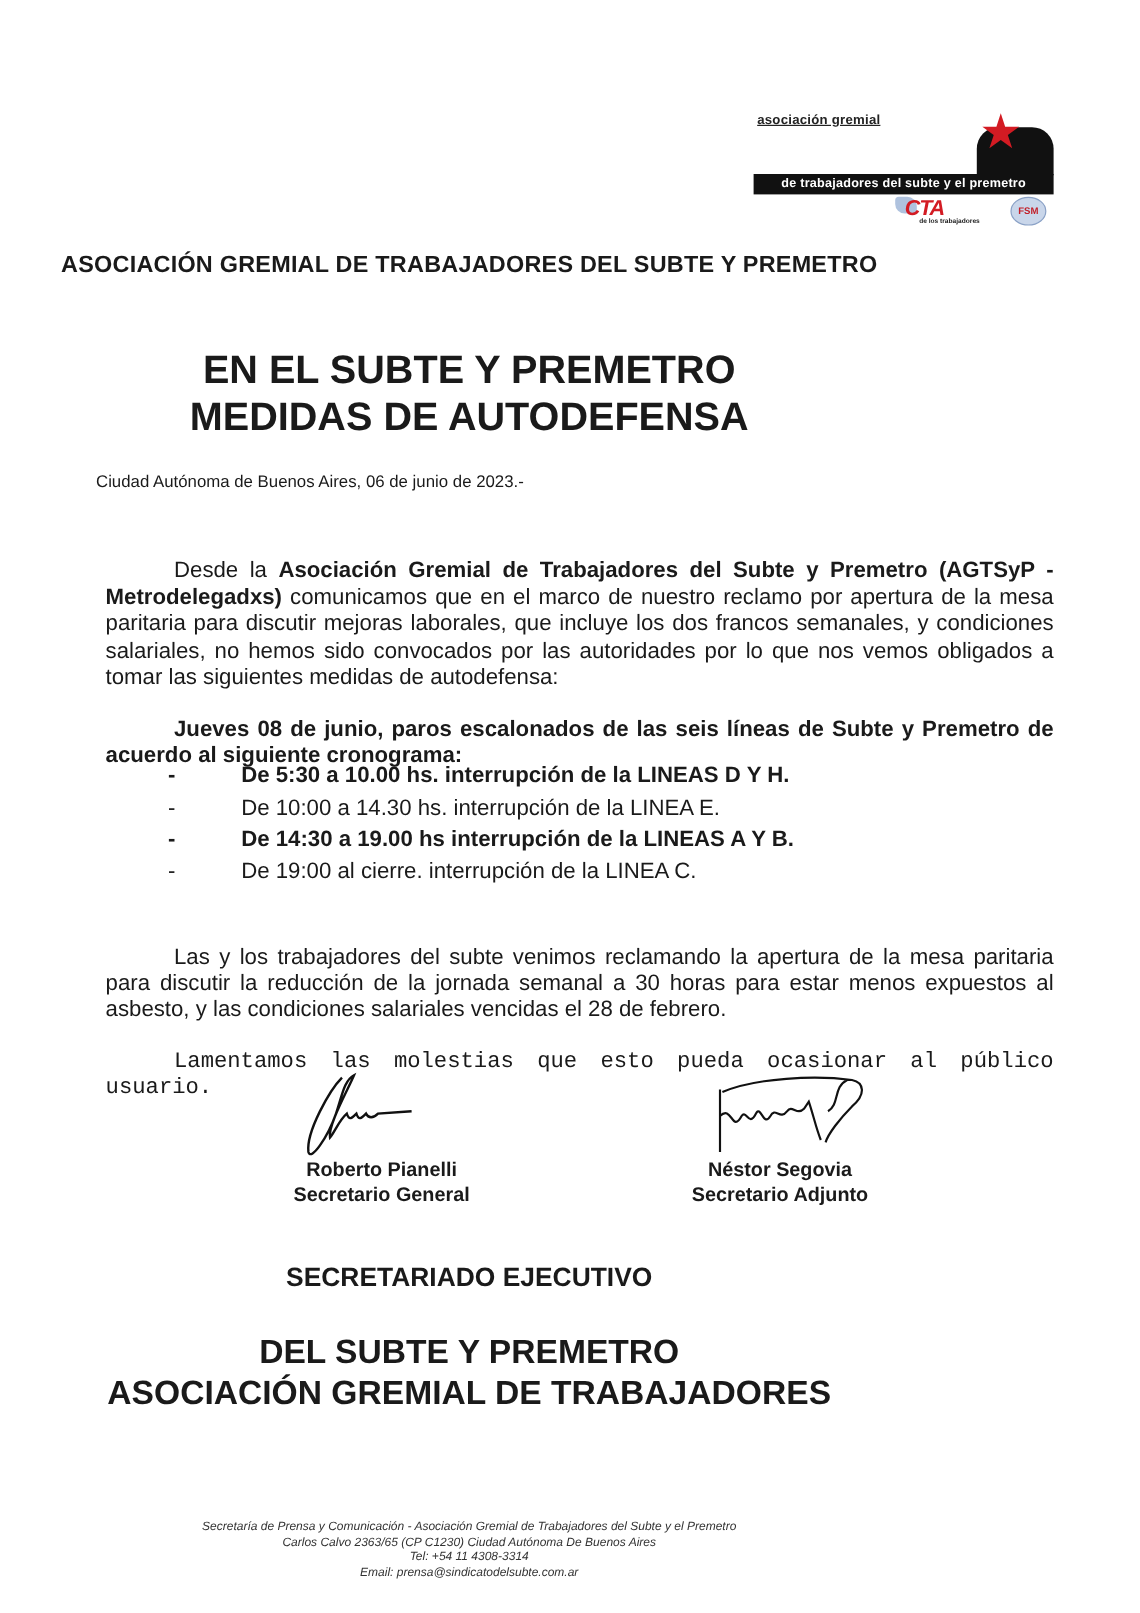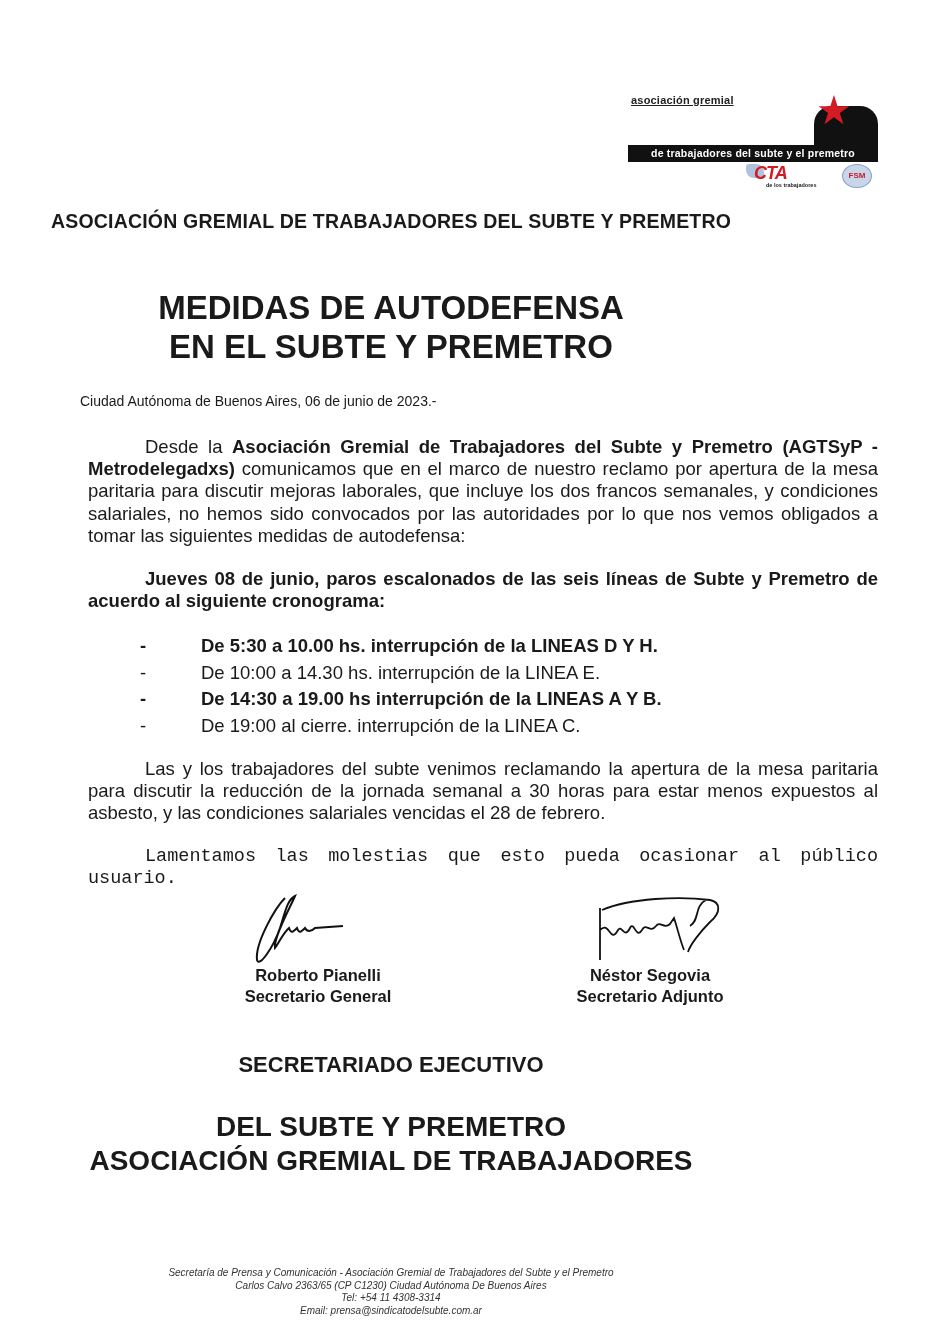--- a/index.html
+++ b/index.html
@@ -17,21 +17,21 @@
     .logo .cta { position:absolute; left:128px; top:74px; color:#d31b23; font-weight:bold; font-style:italic; font-size:18px; line-height:18px; letter-spacing:-1px; }
     .logo .cta-sub { position:absolute; left:140px; top:92px; font-size:5.5px; color:#222; font-weight:bold; }
     .logo .cta-map { position:absolute; left:120px; top:74px; width:18px; height:14px; background:#9bb3d6; border-radius:3px 8px 2px 8px; opacity:0.8;}
     .logo .fsm { position:absolute; left:216px; top:74px; width:28px; height:22px; border-radius:50%; background:#c9d6ea; border:1px solid #8aa1c6; color:#c2202a; font-size:8px; font-weight:bold; text-align:center; line-height:22px; }
 
     .center { left: 0; width: 782px; text-align: center; }
     .org-header { top: 210px; font-weight: bold; font-size: 19.5px; letter-spacing: 0.2px; }
     .title { top: 288px; font-weight: bold; font-size: 33px; line-height: 39px; }
     .date { left: 80px; width: 797px; top: 393px; text-align: left; font-size: 14px; }
 
-    .para { left: 88px; width: 790px; font-size: 18.5px; line-height: 22.2px; text-align: justify; }
+    .para { left: 88px; width: 790px; font-size: 18.5px; line-height: 22.2px; text-align: justify; margin-top: 28px; }
     .p1 { top: 436px; }
     .p2 { top: 568px; font-weight: bold; }
     .p3 { top: 758px; }
     .p4 { top: 846px; font-family: Liberation Mono, monospace; }
     .indent { display:inline-block; width: 57px; }
 
     .sched { left: 140px; top: 633px; font-size: 18.5px; }
     .sched-item { height: 26.5px; line-height: 26.5px; white-space: nowrap; }
     .sched-item .dash { display:inline-block; width: 61px; }
     .sched-item.bold { font-weight: bold; }
@@ -58,22 +58,22 @@
   <div class="band">de trabajadores del subte y el premetro</div>
   <div class="cta-map"></div>
   <span class="cta">CTA</span>
   <span class="cta-sub">de los trabajadores</span>
   <div class="fsm">FSM</div>
 </div>
 
 <div class="abs center org-header">ASOCIACIÓN GREMIAL DE TRABAJADORES DEL SUBTE Y PREMETRO</div>
 
 <div class="abs center title">
+  <div>EN EL SUBTE Y PREMETRO</div>
   <div>MEDIDAS DE AUTODEFENSA</div>
-  <div>EN EL SUBTE Y PREMETRO</div>
 </div>
 
 <div class="abs date">Ciudad Autónoma de Buenos Aires, 06 de junio de 2023.-</div>
 
 <div class="abs para p1">
   <span class="indent"></span><span>Desde la </span><b>Asociación Gremial de Trabajadores del Subte y Premetro (AGTSyP - Metrodelegadxs)</b><span> comunicamos que en el marco de nuestro reclamo por apertura de la mesa paritaria para discutir mejoras laborales, que incluye los dos francos semanales, y condiciones salariales, no hemos sido convocados por las autoridades por lo que nos vemos obligados a tomar las siguientes medidas de autodefensa:</span>
 </div>
 
 <div class="abs para p2">
   <span class="indent"></span><span>Jueves 08 de junio, paros escalonados de las seis líneas de Subte y Premetro de acuerdo al siguiente cronograma:</span>

